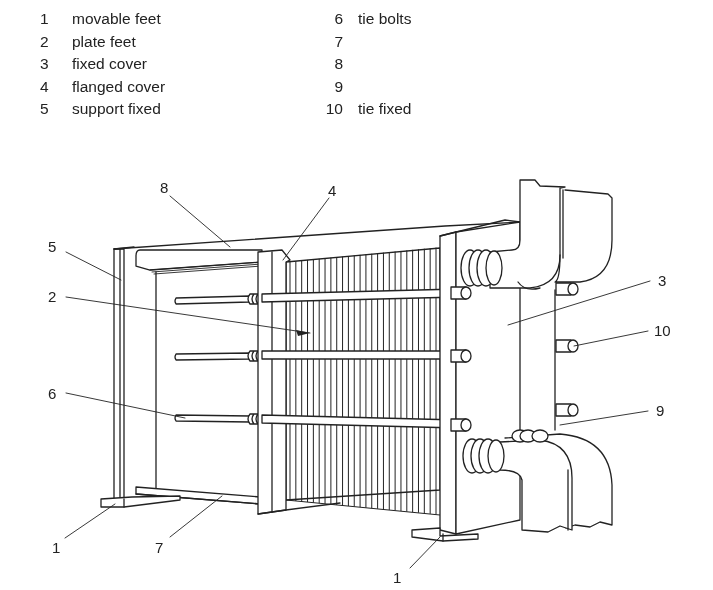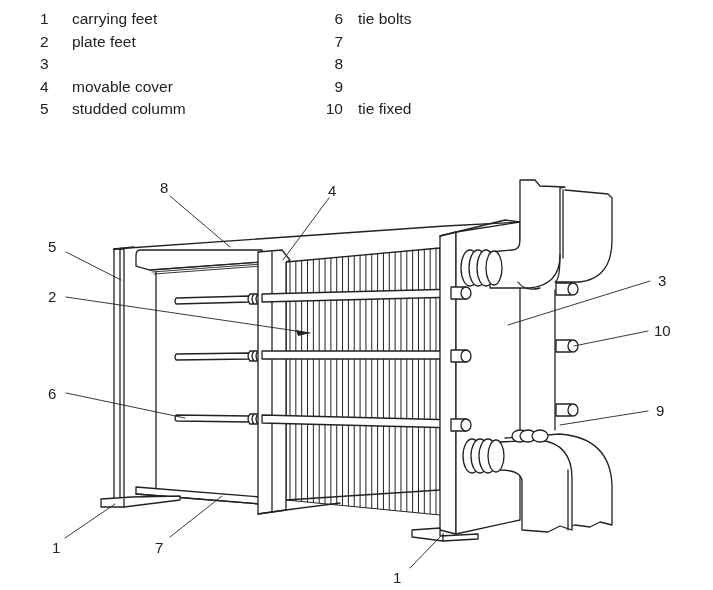--- a/index.html
+++ b/index.html
@@ -13,36 +13,37 @@
   .legend.left .legend-num { width: 32px; }
   svg.diagram { position: absolute; left: 0; top: 0; }
   svg.diagram text { font-family: "Liberation Sans", sans-serif; font-size: 15px; fill: #222; }
 </style>
 </head>
 <body>
 
 <div class="legend left">
   <div class="legend-row">
       <span class="legend-num">1</span>
-      <span>carrying feet</span>
+      <span>movable feet</span>
     </div>
   <div class="legend-row">
       <span class="legend-num">2</span>
       <span>plate feet</span>
     </div>
   <div class="legend-row">
       <span class="legend-num">3</span>
+      <span>fixed cover</span>
     </div>
   <div class="legend-row">
       <span class="legend-num">4</span>
-      <span>movable cover</span>
+      <span>flanged cover</span>
     </div>
   <div class="legend-row">
       <span class="legend-num">5</span>
-      <span>studded columm</span>
+      <span>support fixed</span>
     </div>
 </div>
 
 <div class="legend right">
   <div class="legend-row">
       <span class="legend-num">6</span>
       <span>tie bolts</span>
     </div>
   <div class="legend-row">
       <span class="legend-num">7</span>

